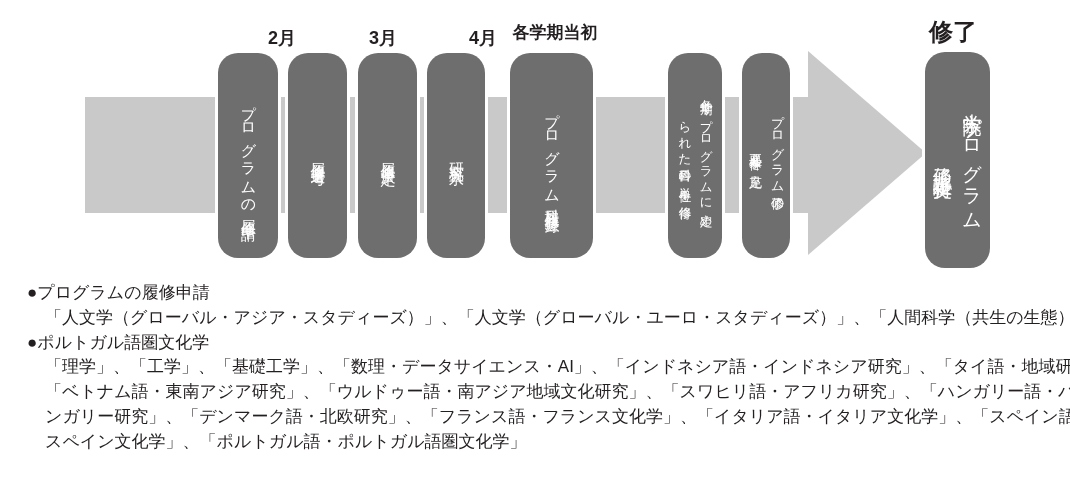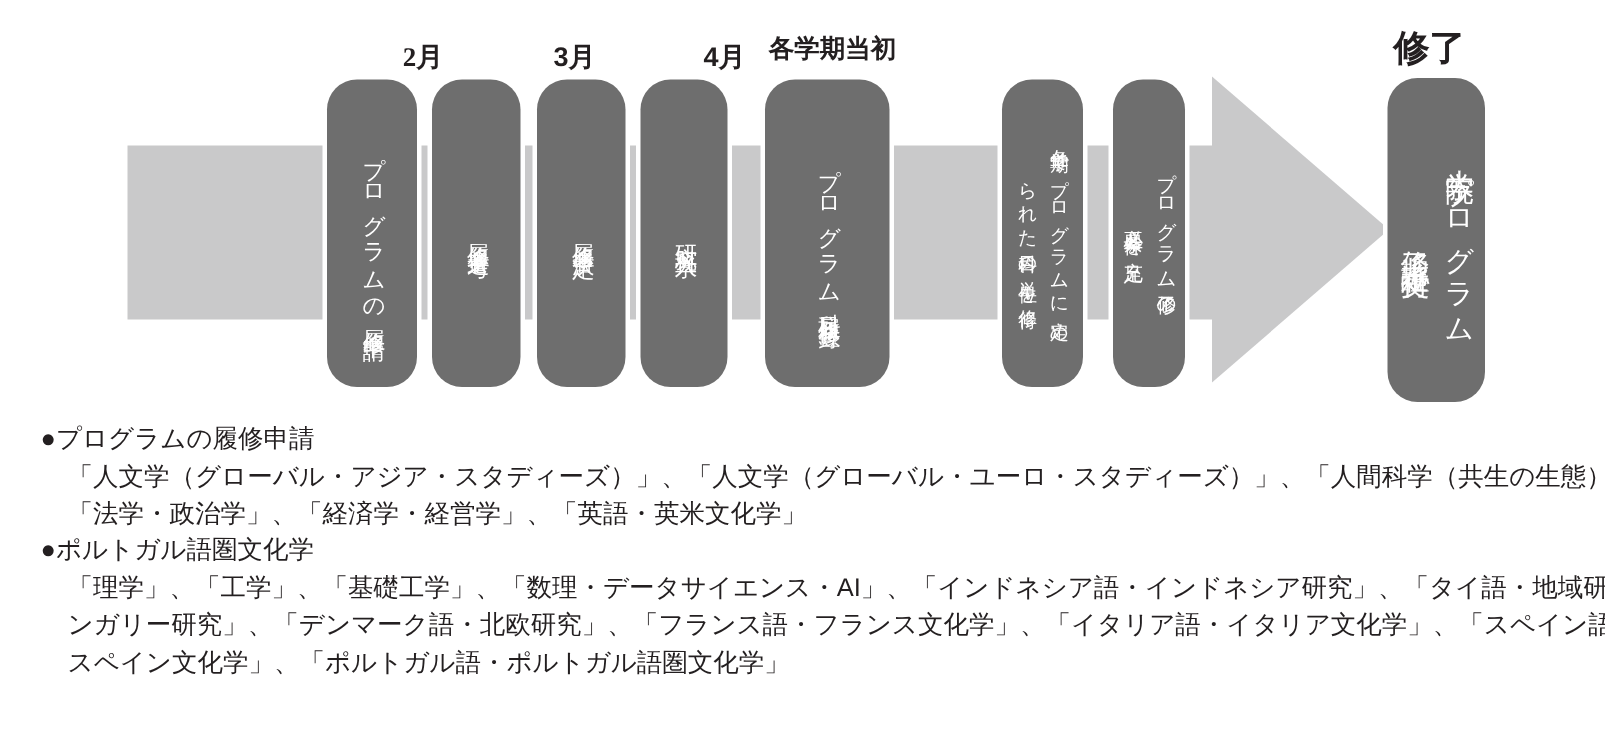--- a/index.html
+++ b/index.html
@@ -58,21 +58,21 @@
   .p8 .vtext{font-size:19px;letter-spacing:2px;line-height:1.55;font-weight:500;}
   
   .hlabel{
     position:absolute;
     transform:translateX(-50%);
     font-weight:bold;
     white-space:nowrap;
     z-index:3;
   }
   .month{top:26px;font-size:18px;}
-  .m2{left:282px;font-family:Liberation Serif, serif;}
+  .m2{left:282px;}
   .m3{left:383px;}
   .m4{left:483px;}
   .semester{left:555px;top:21px;font-size:17px;font-family:Liberation Serif, serif;}
   .completion{left:953px;top:16px;font-size:24px;}
   
   .programs{
     position:absolute;left:27px;top:281px;width:1038px;
     font-size:17px;line-height:24.8px;
     letter-spacing:0;
   }
@@ -117,20 +117,20 @@
 必要条件を充足</span>
   </div>
   <div class="pill p8">
     <span class="vtext">大学院プログラム
 修了認定証交付</span>
   </div>
 
   <div class="programs">
     <div class="program-heading">●プログラムの履修申請</div>
     <div class="program-line">「人文学（グローバル・アジア・スタディーズ）」、「人文学（グローバル・ユーロ・スタディーズ）」、「人間科学（共生の生態）」、</div>
-    <div class="program-line">「法学・政治学」、「経済学・経営学」、「英語・英米文化学」</div>
     <div class="program-heading">●ポルトガル語圏文化学</div>
     <div class="program-line">「理学」、「工学」、「基礎工学」、「数理・データサイエンス・AI」、「インドネシア語・インドネシア研究」、「タイ語・地域研究」、</div>
+    <div class="program-line">「ベトナム語・東南アジア研究」、「ウルドゥー語・南アジア地域文化研究」、「スワヒリ語・アフリカ研究」、「ハンガリー語・ハ</div>
     <div class="program-line">ンガリー研究」、「デンマーク語・北欧研究」、「フランス語・フランス文化学」、「イタリア語・イタリア文化学」、「スペイン語・</div>
     <div class="program-line">スペイン文化学」、「ポルトガル語・ポルトガル語圏文化学」</div>
   </div>
 
 </div>
 
 </body></html>

